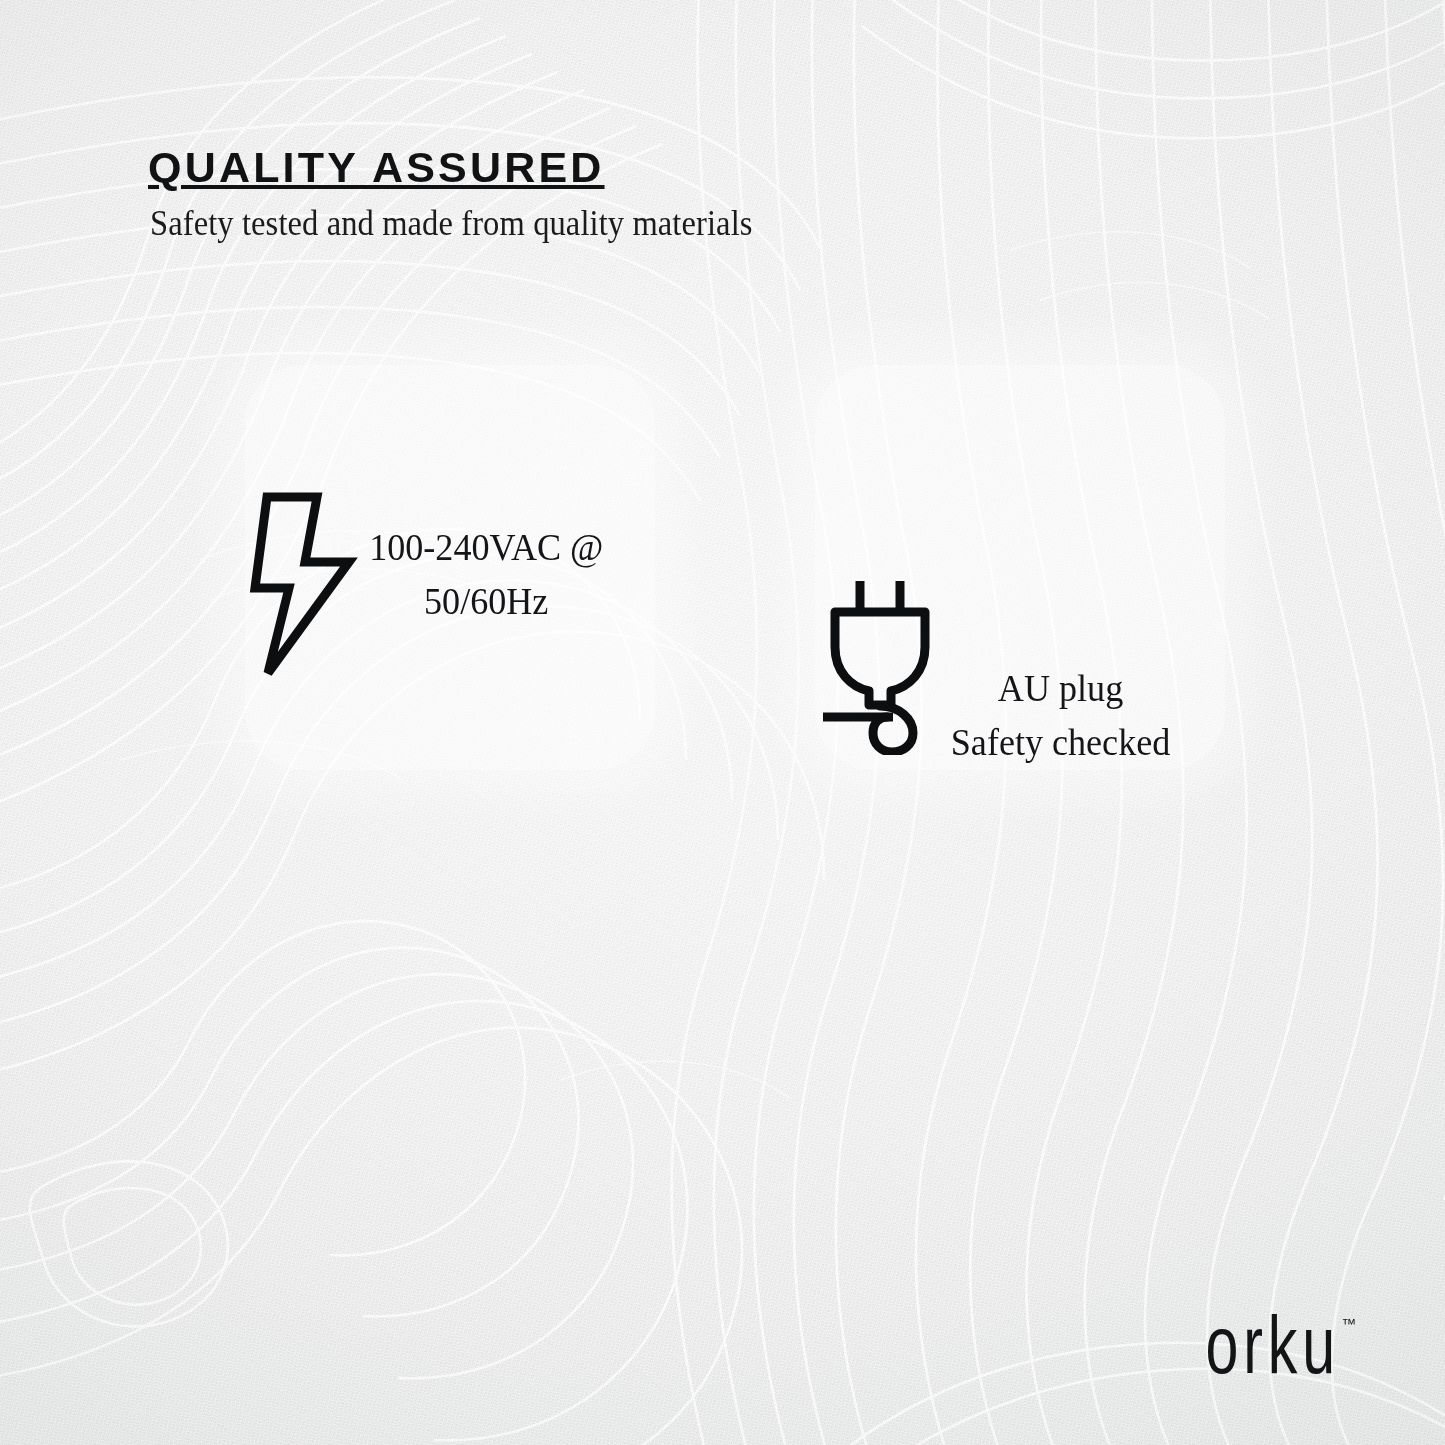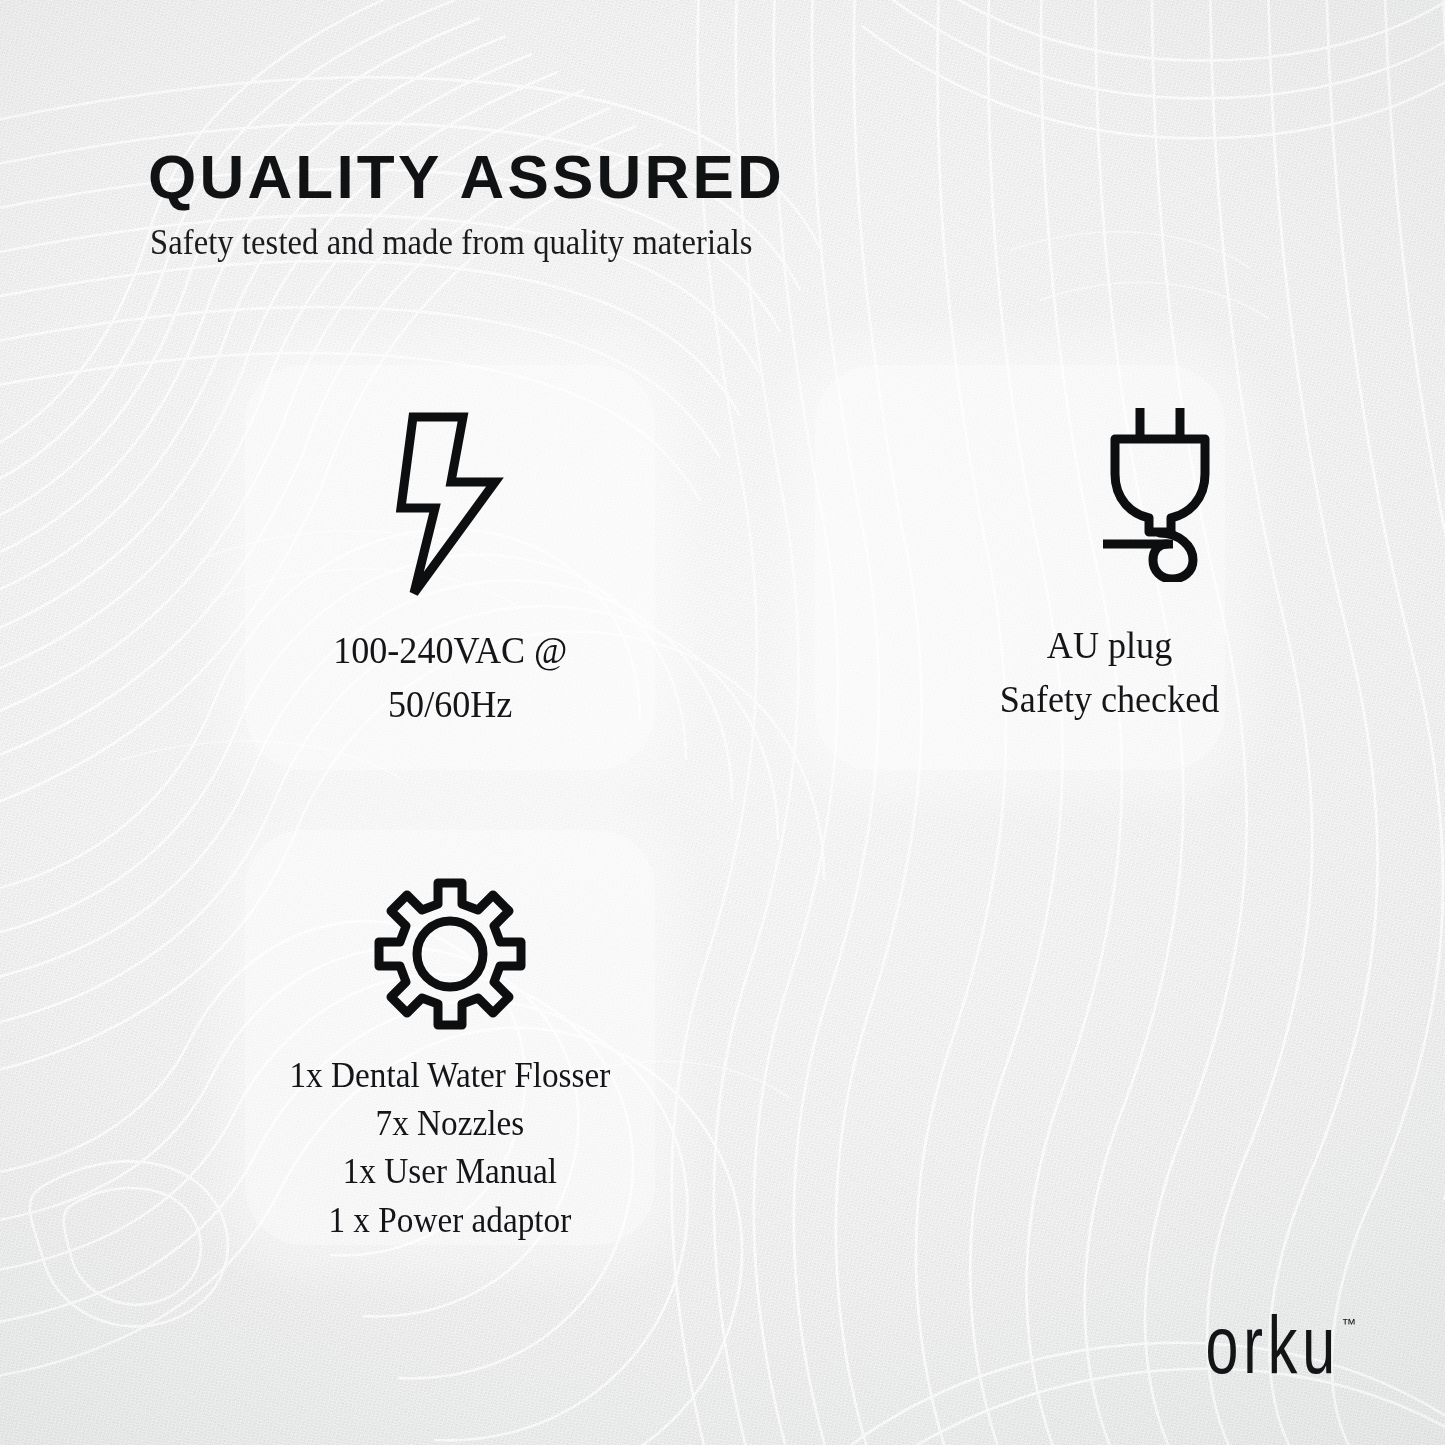--- a/index.html
+++ b/index.html
@@ -57,26 +57,27 @@
   
   .header {
     position: absolute;
     left: 148px;
     top: 146px;
     width: 1000px;
   }
   .title {
     margin: 0;
     font-family: "Liberation Sans", sans-serif;
-    font-size: 62px;
+    font-size: 43px;
     font-weight: 700;
     letter-spacing: 3.2px;
     color: #111214;
     line-height: 1.0;
     white-space: nowrap;
+    text-decoration: underline;
   }
   .subtitle {
     margin: 16px 0 0 2px;
     font-family: "Liberation Serif", serif;
     font-size: 35px;
     font-weight: 400;
     letter-spacing: 0.1px;
     color: #1a1b1d;
     line-height: 1.1;
     transform: scaleX(0.93);
@@ -92,21 +93,21 @@
     width: 975px;
     height: 880px;
   }
   .card {
     position: absolute;
     width: 410px;
     border-radius: 58px;
     background: rgba(255,255,255,0.50);
     box-shadow: 0 0 42px 30px rgba(255,255,255,0.34);
     display: flex;
-    flex-direction: column;
+    flex-direction: row;
     align-items: center;
   }
   .card.tl { left: 0;   top: 0;   height: 405px; }
   .card.tr { left: 570px; top: 0;  height: 405px; align-items: flex-end; }
   .card.bl { left: 0;   top: 465px; height: 415px; }
   .card.br { left: 570px; top: 465px; height: 415px; }
 
   .icon-wrap {
     display: flex;
     align-items: center;
@@ -283,34 +284,20 @@
           <path d="M8 142 H78" stroke-width="9" stroke-linecap="butt"></path>
           <path d="M65 131 C 84 131 98 144 98 158 C 98 170 88 177 77 177 C 66 177 58 169 58 158 C 58 148 64 142 72 142" stroke-width="9" stroke-linecap="round"></path>
         </svg>
       </div>
       <div class="card-text">
         <div>AU plug</div>
         <div>Safety checked</div>
       </div>
     </div>
 
-    <div class="card bl">
-      <div class="icon-wrap">
-        <svg width="152" height="152" viewBox="0 0 152 152">
-          <path d="M64 5 H88 V26 L104 32 L119 17 L135 33 L120 48 L126 64 H147 V88 H126 L120 104 L135 119 L119 135 L104 120 L88 126 V147 H64 V126 L48 120 L33 135 L17 119 L32 104 L26 88 H5 V64 H26 L32 48 L17 33 L33 17 L48 32 L64 26 Z" stroke-width="9" stroke-linejoin="round" stroke-linecap="round"></path>
-          <circle cx="76" cy="76" r="33" stroke-width="9"></circle>
-        </svg>
-      </div>
-      <div class="card-text">
-        <div>1x Dental Water Flosser</div>
-        <div>7x Nozzles</div>
-        <div>1x User Manual</div>
-        <div>1 x Power adaptor</div>
-      </div>
-    </div>
 
 
   </div>
 
   <div class="brand">
     <span class="brand-word">orku</span>
     <span class="brand-tm">™</span>
   </div>
 
 </div>

